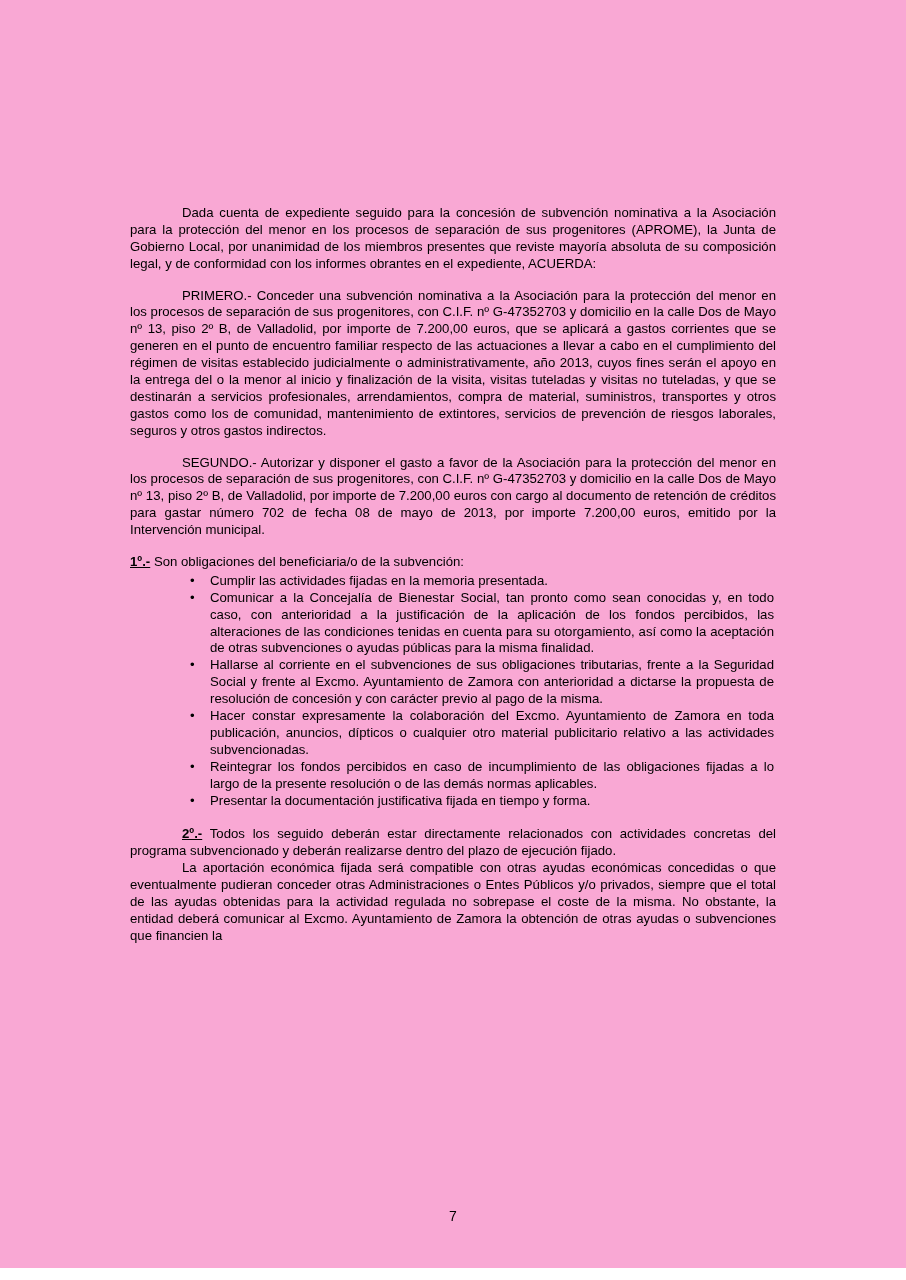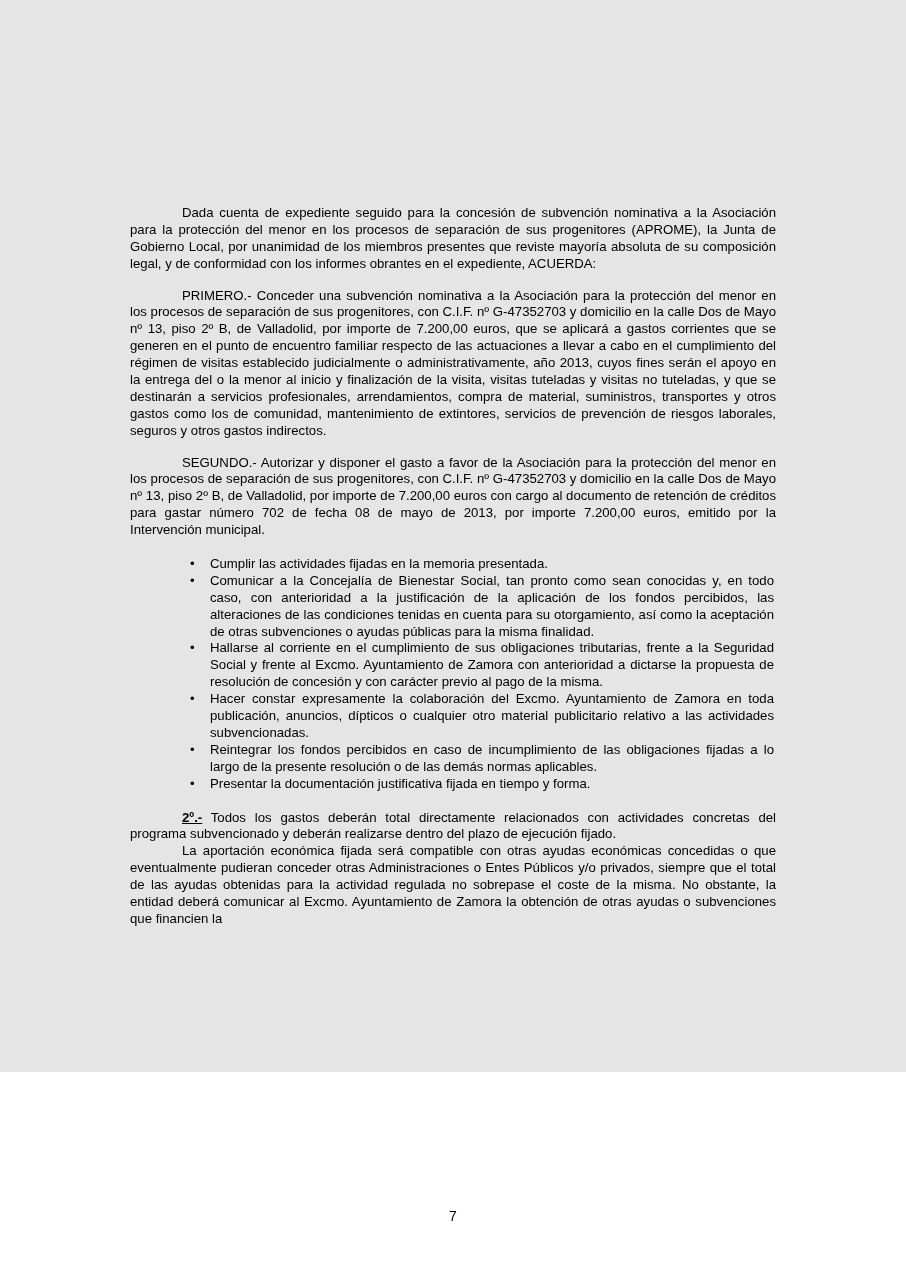--- a/index.html
+++ b/index.html
@@ -11,22 +11,22 @@
     width: 906px;
     height: 1280px;
     position: relative;
     font-family: "Liberation Sans", sans-serif;
     color: #000000;
   }
   .page {
     position: absolute;
     top: 0; left: 0;
     width: 906px;
-    height: 1072px;
-    background: #e5e5e5;
+    height: 1268px;
+    background: #f9a8d4;
     box-sizing: border-box;
     padding: 205px 130px 0 130px;
   }
   .doc-body {
     font-size: 13.2px;
     line-height: 1.28;
     text-align: justify;
   }
   p.para {
     margin: 0 0 0 0;
@@ -87,33 +87,34 @@
 
     <p class="para indent">PRIMERO.- Conceder una subvención nominativa a la Asociación para la protección del menor en los procesos de separación de sus progenitores, con C.I.F. nº G-47352703 y domicilio en la calle Dos de Mayo nº 13, piso 2º B, de Valladolid, por importe de 7.200,00 euros, que se aplicará a gastos corrientes que se generen en el punto de encuentro familiar respecto de las actuaciones a llevar a cabo en el cumplimiento del régimen de visitas establecido judicialmente o administrativamente, año 2013, cuyos fines serán el apoyo en la entrega del o la menor al inicio y finalización de la visita, visitas tuteladas y visitas no tuteladas, y que se destinarán a servicios profesionales, arrendamientos, compra de material, suministros, transportes y otros gastos como los de comunidad, mantenimiento de extintores, servicios de prevención de riesgos laborales, seguros y otros gastos indirectos.</p>
 
     <div class="gap"></div>
 
     <p class="para indent">SEGUNDO.- Autorizar y disponer el gasto a favor de la Asociación para la protección del menor en los procesos de separación de sus progenitores, con C.I.F. nº G-47352703 y domicilio en la calle Dos de Mayo nº 13, piso 2º B, de Valladolid, por importe de 7.200,00 euros con cargo al documento de retención de créditos para gastar número 702 de fecha 08 de mayo de 2013, por importe 7.200,00 euros, emitido por la Intervención municipal.</p>
 
     <div class="gap"></div>
 
 
+    <p class="para sub-line"><span class="under">1º.-</span><span> Son obligaciones del beneficiaria/o de la subvención:</span></p>
 
     <ul class="bullets">
       <li>Cumplir las actividades fijadas en la memoria presentada.</li>
       <li>Comunicar a la Concejalía de Bienestar Social, tan pronto como sean conocidas y, en todo caso, con anterioridad a la justificación de la aplicación de los fondos percibidos, las alteraciones de las condiciones tenidas en cuenta para su otorgamiento, así como la aceptación de otras subvenciones o ayudas públicas para la misma finalidad.</li>
-      <li>Hallarse al corriente en el cumplimiento de sus obligaciones tributarias, frente a la Seguridad Social y frente al Excmo. Ayuntamiento de Zamora con anterioridad a dictarse la propuesta de resolución de concesión y con carácter previo al pago de la misma.</li>
+      <li>Hallarse al corriente en el subvenciones de sus obligaciones tributarias, frente a la Seguridad Social y frente al Excmo. Ayuntamiento de Zamora con anterioridad a dictarse la propuesta de resolución de concesión y con carácter previo al pago de la misma.</li>
       <li>Hacer constar expresamente la colaboración del Excmo. Ayuntamiento de Zamora en toda publicación, anuncios, dípticos o cualquier otro material publicitario relativo a las actividades subvencionadas.</li>
       <li>Reintegrar los fondos percibidos en caso de incumplimiento de las obligaciones fijadas a lo largo de la presente resolución o de las demás normas aplicables.</li>
       <li>Presentar la documentación justificativa fijada en tiempo y forma.</li>
     </ul>
 
     <div class="gap"></div>
 
-    <p class="para indent"><span class="under">2º.-</span><span> Todos los gastos deberán total directamente relacionados con actividades concretas del programa subvencionado y deberán realizarse dentro del plazo de ejecución fijado.</span></p>
+    <p class="para indent"><span class="under">2º.-</span><span> Todos los seguido deberán estar directamente relacionados con actividades concretas del programa subvencionado y deberán realizarse dentro del plazo de ejecución fijado.</span></p>
 
 
     <p class="para indent">La aportación económica fijada será compatible con otras ayudas económicas concedidas o que eventualmente pudieran conceder otras Administraciones o Entes Públicos y/o privados, siempre que el total de las ayudas obtenidas para la actividad regulada no sobrepase el coste de la misma. No obstante, la entidad deberá comunicar al Excmo. Ayuntamiento de Zamora la obtención de otras ayudas o subvenciones que financien la</p>
 
   </div>
 
   <div class="page-number">7</div>
 </div>
 
 </body></html>

